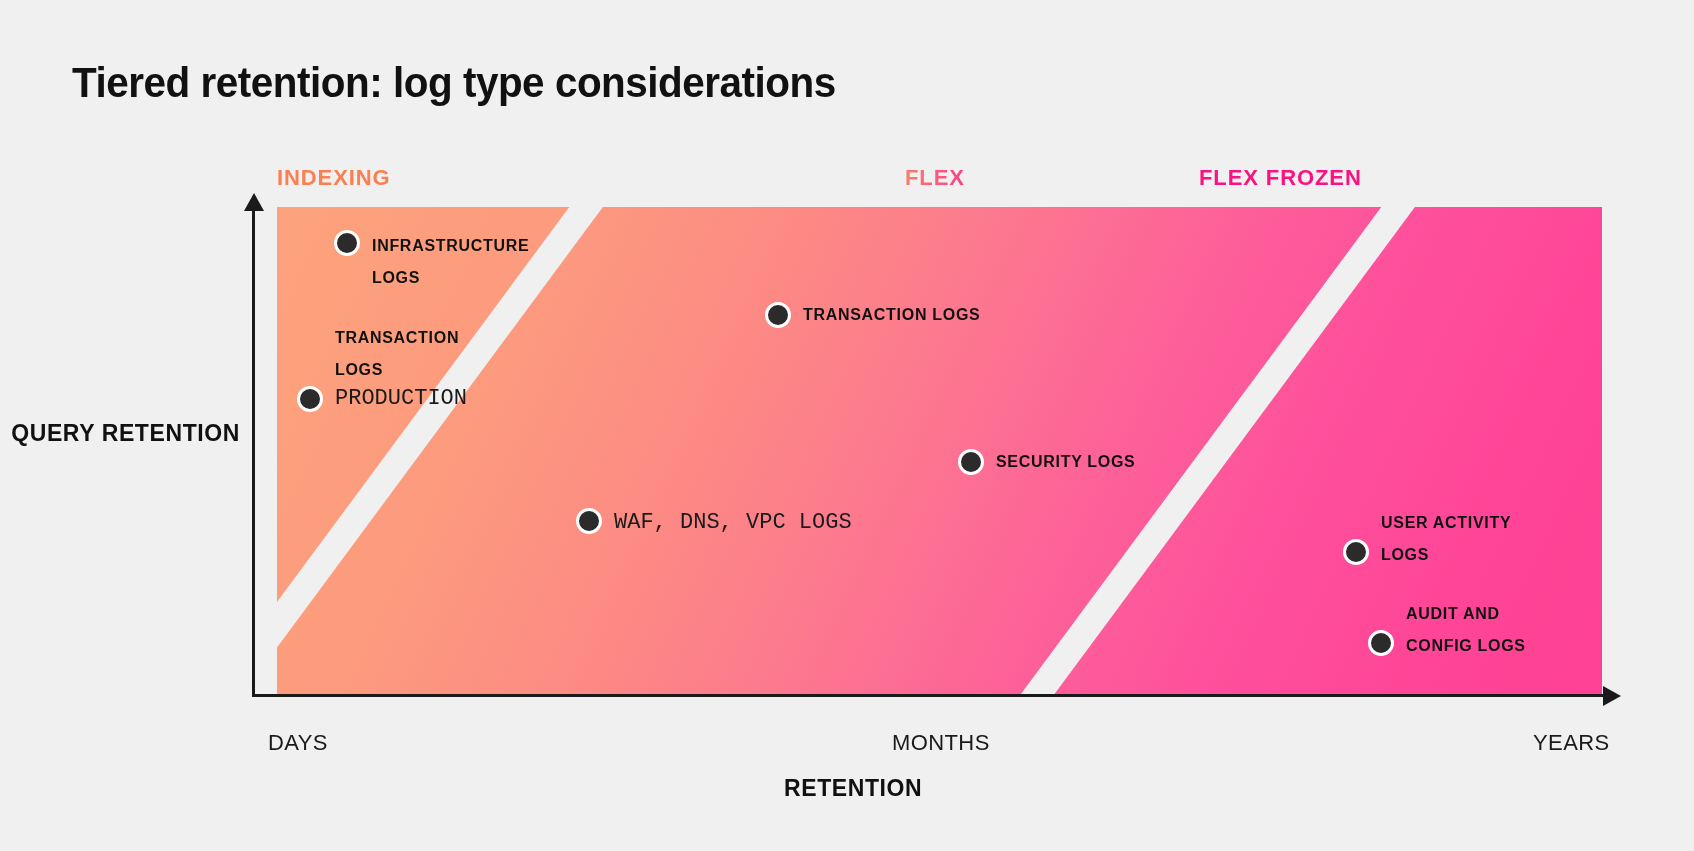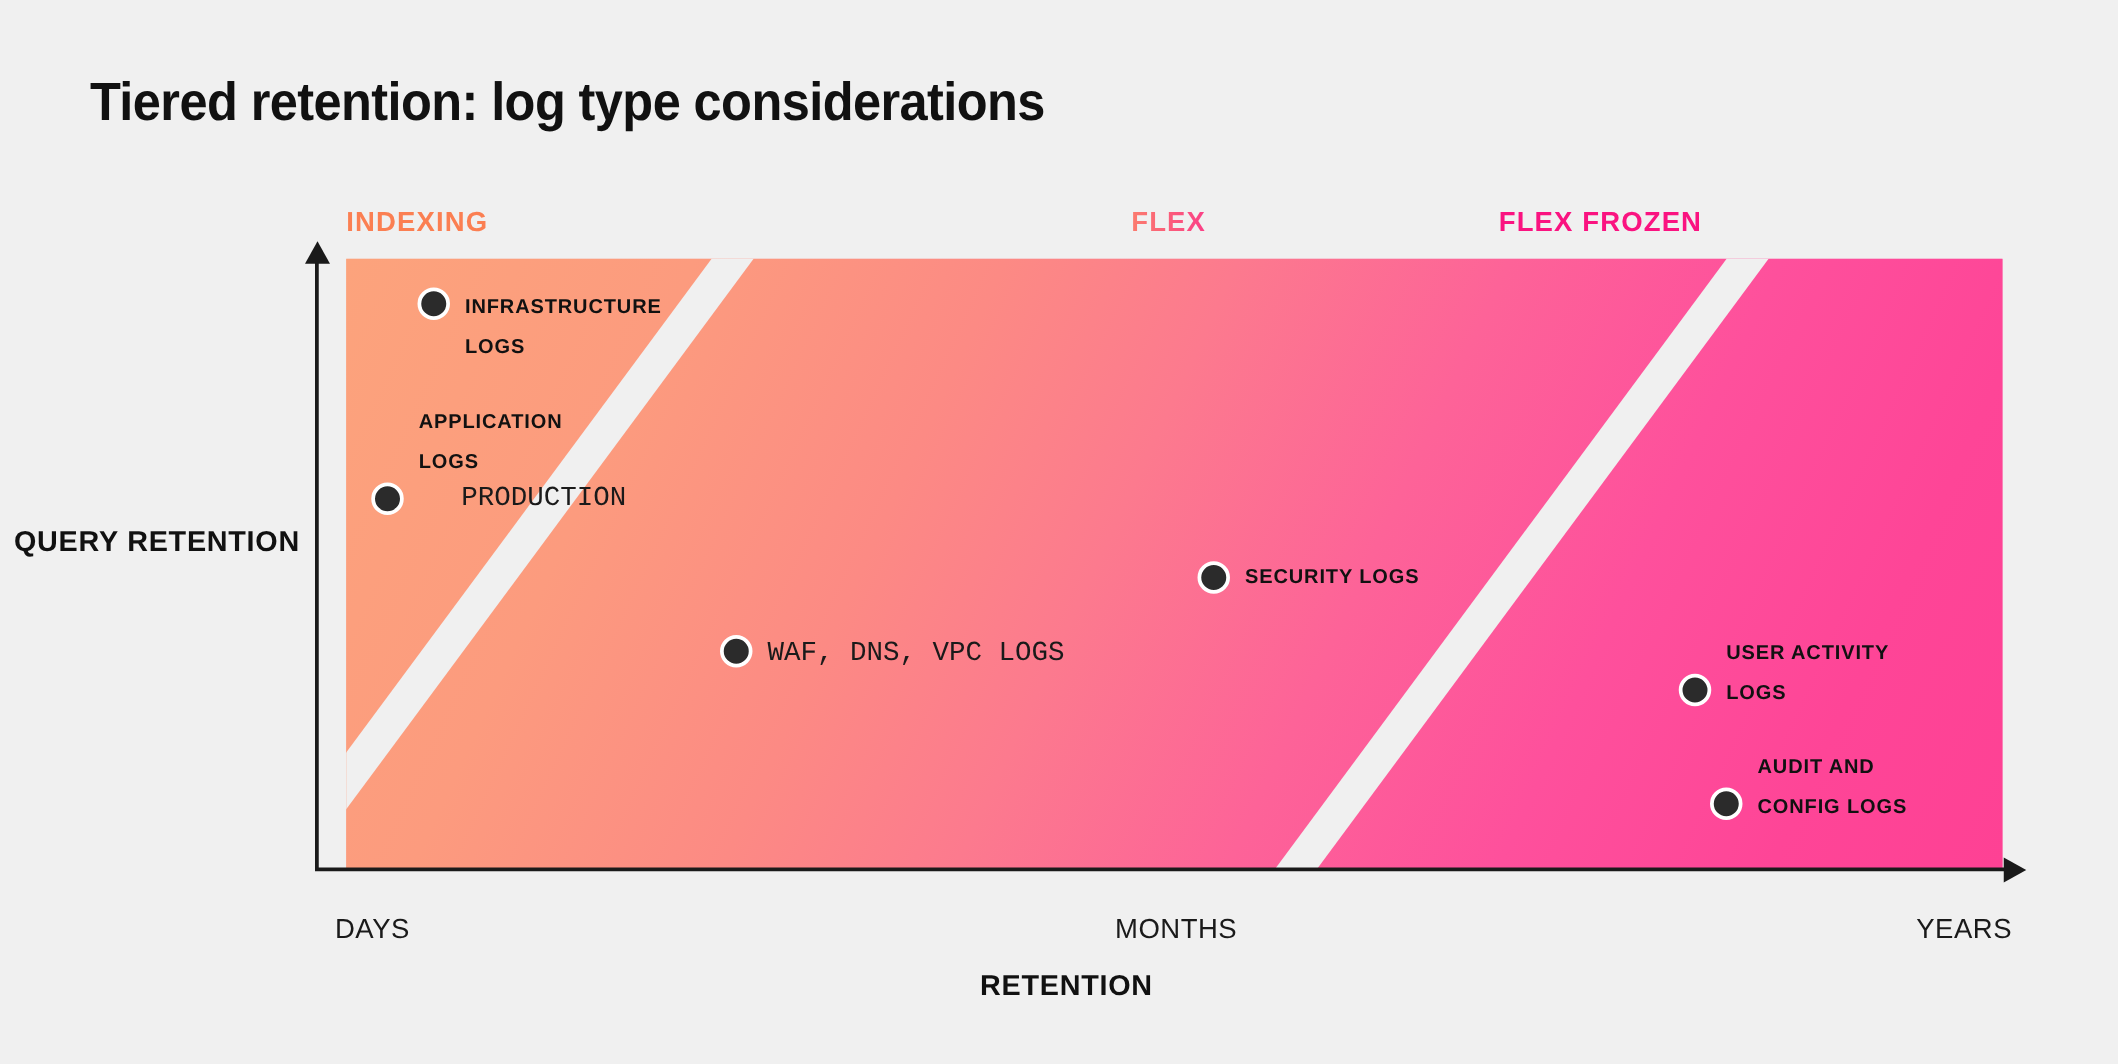--- a/index.html
+++ b/index.html
@@ -226,29 +226,33 @@
   <div class="point" style="left:334px; top:230px;">
     <div class="dot"></div>
     <div class="point-text">
       <div class="point-label">INFRASTRUCTURE</div>
       <div class="point-label">LOGS</div>
     </div>
   </div>
 
   <div class="point" style="left:297px; top:322px; flex-direction:column; align-items:flex-start;">
     <div style="margin-left:38px;">
-      <div class="point-label">APPLICATION</div>
+      <div class="point-label">TRANSACTION</div>
       <div class="point-label">LOGS</div>
     </div>
-    <div class="align-row" style="margin-top:-2px;gap:34px;">
+    <div class="align-row" style="margin-top:-2px;">
       <div class="dot"></div>
       <div class="point-sub" style="margin-left:12px;">PRODUCTION</div>
     </div>
   </div>
 
+  <div class="point align-row" style="left:765px; top:299px;">
+    <div class="dot"></div>
+    <div class="point-label" style="margin-left:12px;">TRANSACTION LOGS</div>
+  </div>
 
   <div class="point align-row" style="left:958px; top:446px;">
     <div class="dot"></div>
     <div class="point-label" style="margin-left:12px;">SECURITY LOGS</div>
   </div>
 
   <div class="point" style="left:576px; top:508px;">
     <div class="dot"></div>
     <div class="point-text">
       <div class="point-sub">WAF, DNS, VPC LOGS</div>

